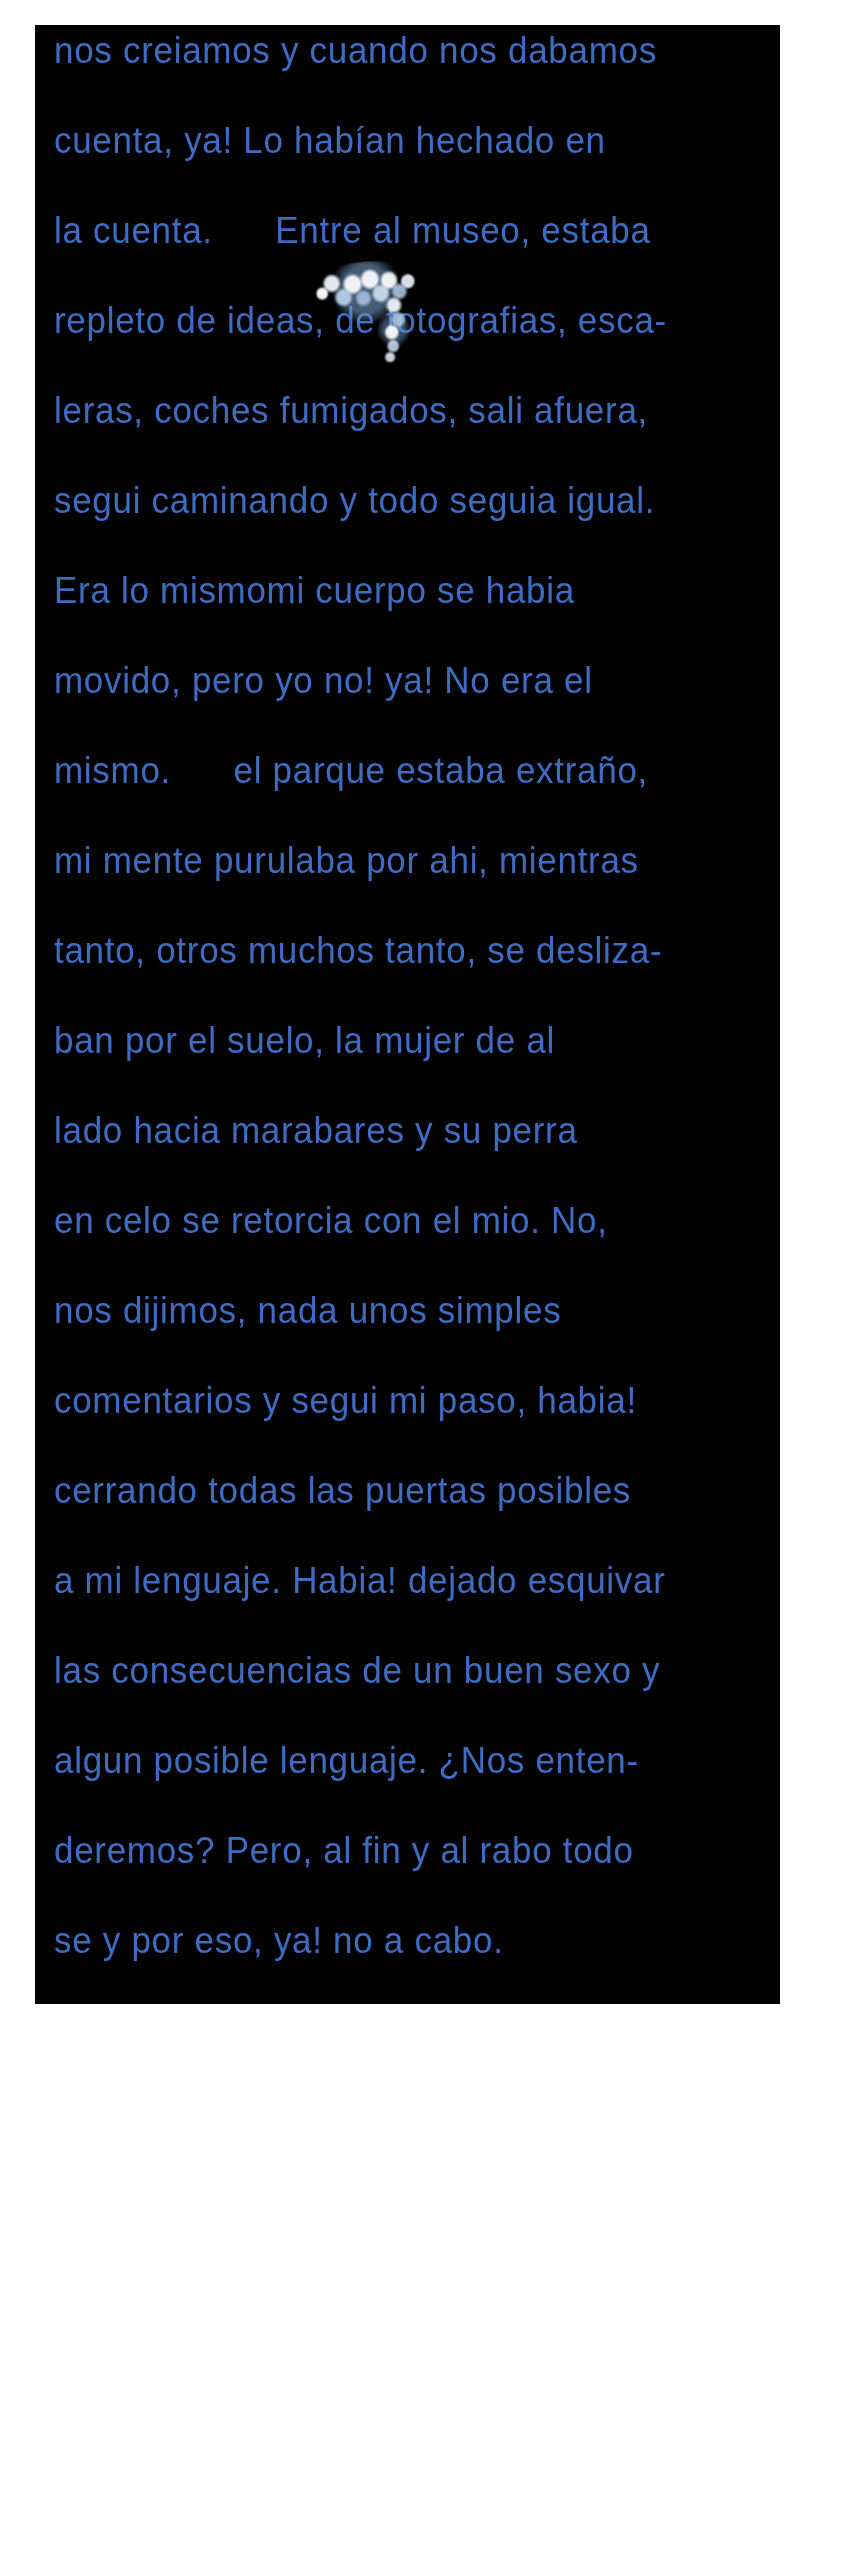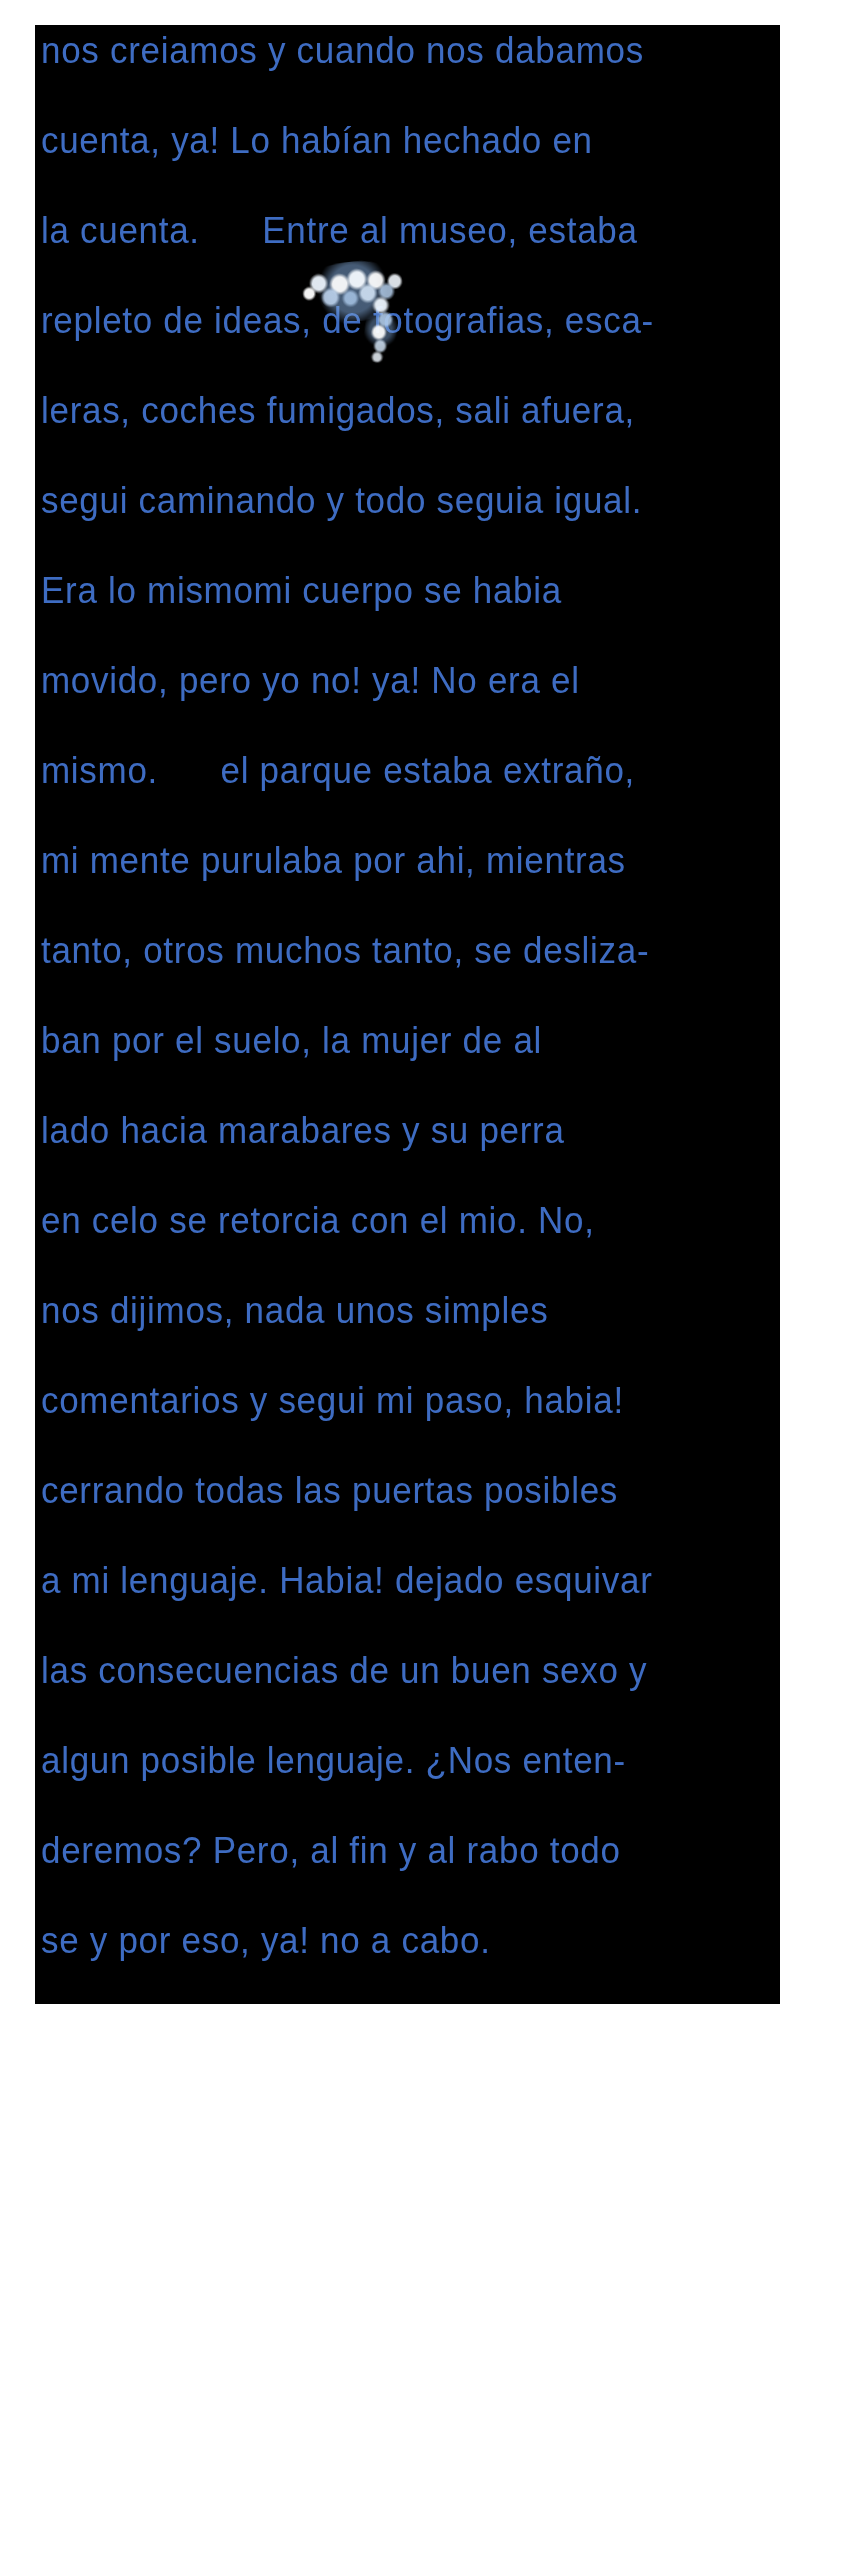--- a/index.html
+++ b/index.html
@@ -15,21 +15,21 @@
     overflow: hidden;
   }
   .text-box {
     position: absolute;
     left: 35px;
     top: 25px;
     width: 745px;
     height: 1979px;
     background: #000000;
     box-sizing: border-box;
-    padding-left: 6px;
+    padding-left: 19px;
     overflow: hidden;
   }
   .lines {
     margin-top: -19.4px;
   }
   .line {
     height: 90px;
     line-height: 90px;
     font-size: 35px;
     letter-spacing: 0.7px;

